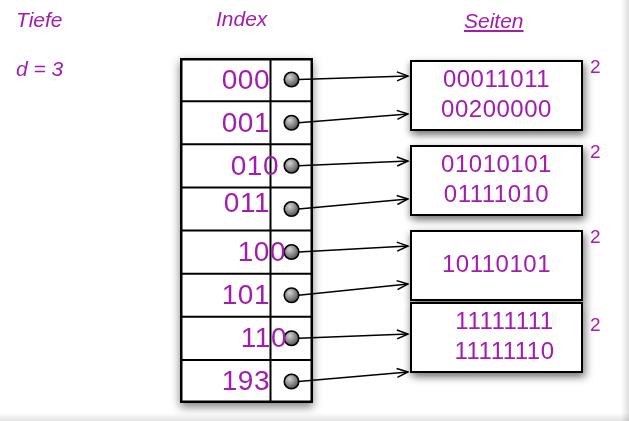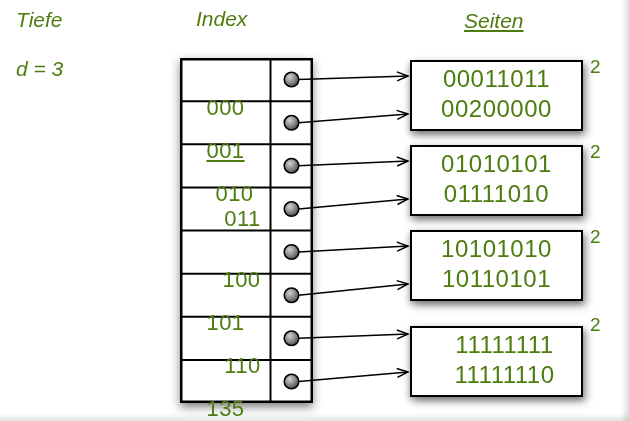--- a/index.html
+++ b/index.html
@@ -1,24 +1,24 @@
 <!DOCTYPE html>
 <html><head>
 <meta charset="utf-8">
 <style>
   html,body{margin:0;padding:0;background:#fff;}
   .stage{
     position:relative;width:629px;height:421px;background:#fff;overflow:hidden;
-    font-family:"Liberation Sans","DejaVu Sans",sans-serif;color:#4d7c0f;
+    font-family:"Liberation Sans","DejaVu Sans",sans-serif;color:#a21caf;
   }
   .hdr{position:absolute;font-size:21px;line-height:24px;font-style:italic;white-space:nowrap;}
   .plain{font-style:normal;}
   .idx-label{
-    position:absolute;width:89px;height:28px;line-height:28px;text-align:center;
-    font-size:22px;letter-spacing:0.5px;margin-top:28px;
+    position:absolute;width:89px;height:28px;line-height:28px;text-align:right;
+    font-size:28px;letter-spacing:0.5px;
   }
   .page{
     position:absolute;left:410px;width:173px;height:71px;background:#fff;
     border:2.5px solid #000;box-sizing:border-box;
     display:flex;flex-direction:column;align-items:center;justify-content:center;
     padding-bottom:4px;
     box-shadow:3px 4px 8px rgba(0,0,0,0.45),-2px 3px 6px rgba(0,0,0,0.18);
   }
   .page-line{font-size:24px;line-height:30px;letter-spacing:0.5px;}
   .depth{position:absolute;left:590px;font-size:19px;line-height:24px;}
@@ -28,21 +28,21 @@
   .edge-bottom{position:absolute;left:0;bottom:0;width:100%;height:8px;
     background:linear-gradient(to bottom,rgba(0,0,0,0),rgba(0,0,0,0.11));}
 </style>
 </head>
 <body>
 
 <div class="stage">
 
   <span class="hdr" style="left:16px;top:8px;">Tiefe</span>
   <span class="hdr plain" style="left:16px;top:57px;font-style:italic;">d = 3</span>
-  <span class="hdr" style="left:196px;top:7px;text-align:center;">Index</span>
+  <span class="hdr" style="left:216px;top:7px;text-align:center;">Index</span>
   <span class="hdr" style="left:464px;top:9px;text-decoration:underline;">Seiten</span>
 
   <svg class="overlay" width="629" height="421" viewBox="0 0 629 421">
     <defs>
       <radialGradient id="ballGrad" cx="0.38" cy="0.33" r="0.8">
         <stop offset="0" stop-color="#d2d2d2"></stop>
         <stop offset="0.45" stop-color="#8f8f8f"></stop>
         <stop offset="1" stop-color="#3a3a3a"></stop>
       </radialGradient>
       <filter id="tblShadow" x="-20%" y="-20%" width="140%" height="140%">
@@ -76,45 +76,44 @@
         <circle cx="291.5" cy="295.1875" r="7.25" fill="url(#ballGrad)" stroke="#000000" stroke-width="1.6"></circle>
         <line x1="298.5" y1="338.3125" x2="408" y2="334" stroke="#000000" stroke-width="1.6" marker-end="url(#arrowhead)"></line>
         <circle cx="291.5" cy="338.3125" r="7.25" fill="url(#ballGrad)" stroke="#000000" stroke-width="1.6"></circle>
         <line x1="298.5" y1="381.4375" x2="408" y2="372" stroke="#000000" stroke-width="1.6" marker-end="url(#arrowhead)"></line>
         <circle cx="291.5" cy="381.4375" r="7.25" fill="url(#ballGrad)" stroke="#000000" stroke-width="1.6"></circle>
       </g>
   </svg>
 
   <div id="idx-labels">
       <span class="idx-label" style="left: 181px; top: 65.5625px;">000</span>
-      <span class="idx-label" style="left: 181px; top: 108.688px; text-decoration: underline;">001</span>
+      <span class="idx-label" style="left: 181px; top: 108.688px;">001</span>
       <span class="idx-label" style="left: 181px; top: 151.812px; padding-left: 9px;">010</span>
-      <span class="idx-label" style="left: 181px; top: 177px; padding-left: 17px;">011</span>
+      <span class="idx-label" style="left: 181px; top: 189px;">011</span>
       <span class="idx-label" style="left: 197px; top: 238.062px;">100</span>
       <span class="idx-label" style="left: 181px; top: 281.188px;">101</span>
       <span class="idx-label" style="left: 198px; top: 324.312px;">110</span>
-      <span class="idx-label" style="left: 181px; top: 367.438px;">135</span>
+      <span class="idx-label" style="left: 181px; top: 367.438px;">193</span>
     </div>
   <div id="pages">
       <div class="page" style="top: 60px;">
         <div class="page-line">00011011</div>
         <div class="page-line">00200000</div>
       </div>
       <span class="depth" style="top: 55px;">2</span>
       <div class="page" style="top: 145px; align-items: center;">
         <div class="page-line">01010101</div>
         <div class="page-line">01111010</div>
       </div>
       <span class="depth" style="top: 140px;">2</span>
       <div class="page" style="top: 230px;">
-        <div class="page-line">10101010</div>
         <div class="page-line">10110101</div>
       </div>
       <span class="depth" style="top: 225px;">2</span>
-      <div class="page" style="top: 326px; padding-left: 16px;">
+      <div class="page" style="top: 302px; padding-left: 16px;">
         <div class="page-line">11111111</div>
         <div class="page-line">11111110</div>
       </div>
       <span class="depth" style="top: 313px;">2</span>
     </div>
 
   <div class="edge-right"></div>
   <div class="edge-bottom"></div>
 </div>
 

